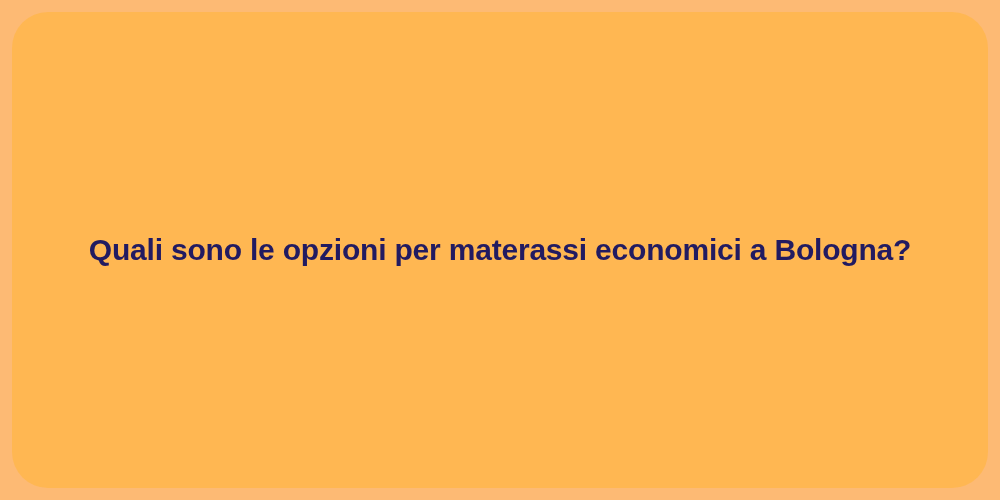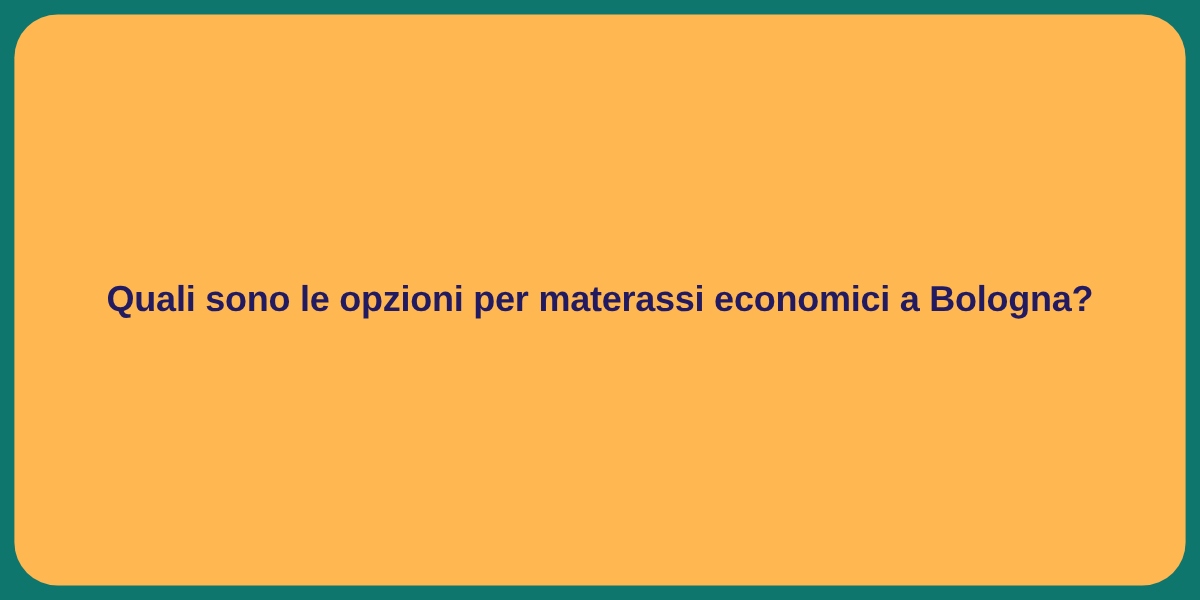--- a/index.html
+++ b/index.html
@@ -46,21 +46,21 @@
     line-height: 1.25;
     letter-spacing: -0.2px;
     color: #221b61; 
     text-align: center;
     white-space: nowrap;
   }
 </style>
 </head>
 <body>
 
-<div id="canvas" style="background: #0f766e;">
+<div id="canvas" style="background: #fdba74;">
 
   <div id="panel" style="background: rgb(255, 183, 82); left: 12px; top: 12px; width: 976px; height: 476px; border-radius: 36px;">
 
     <p id="headline" style="color: rgb(34, 27, 97); font-size: 30px; font-weight: bold; text-align: center;">Quali sono le opzioni per materassi economici a Bologna?</p>
 
   </div>
 
 </div>
 
 </body></html>

